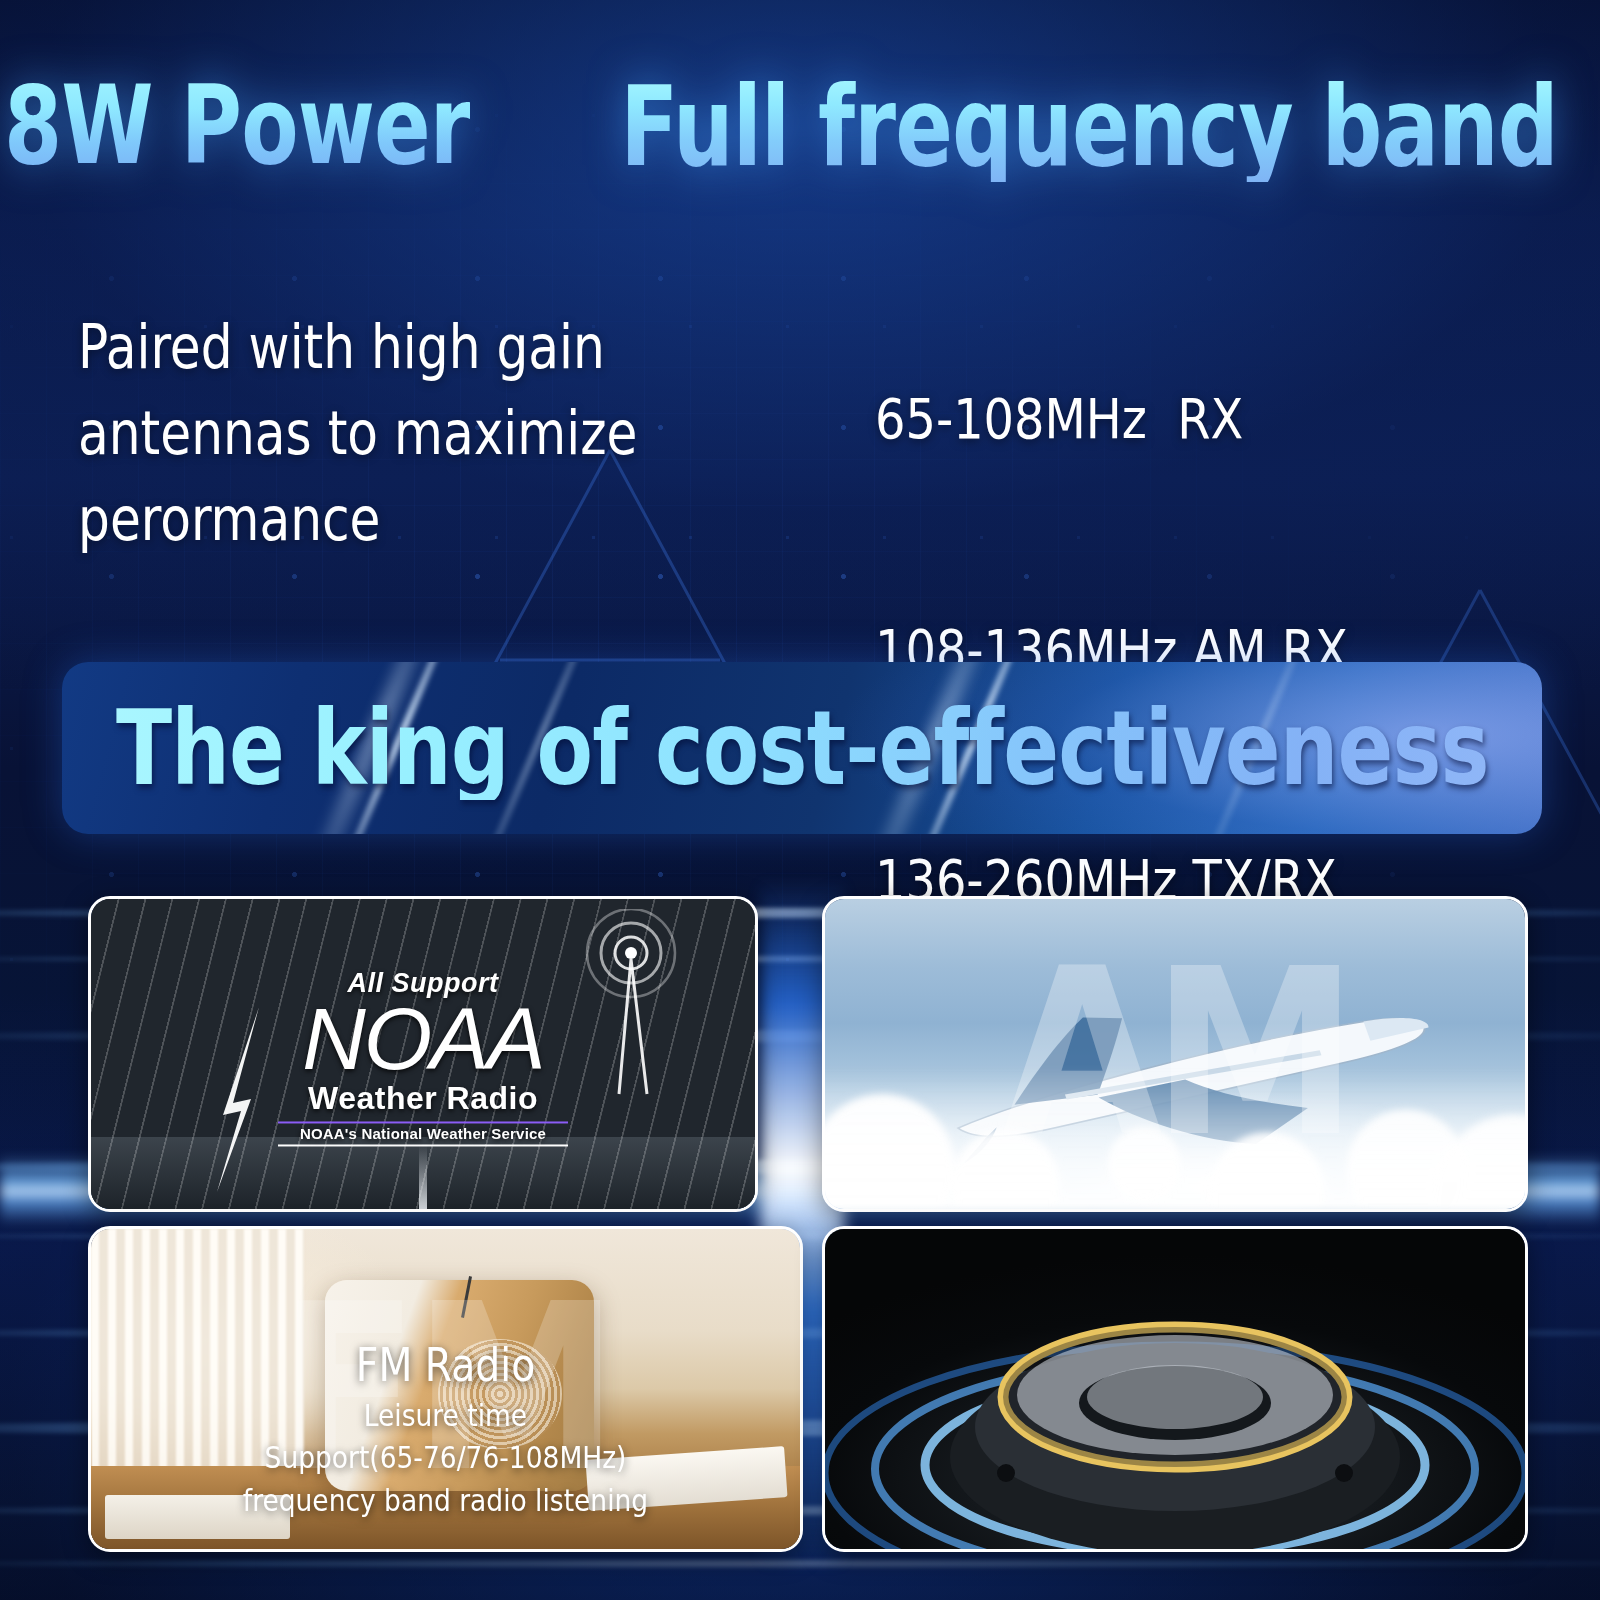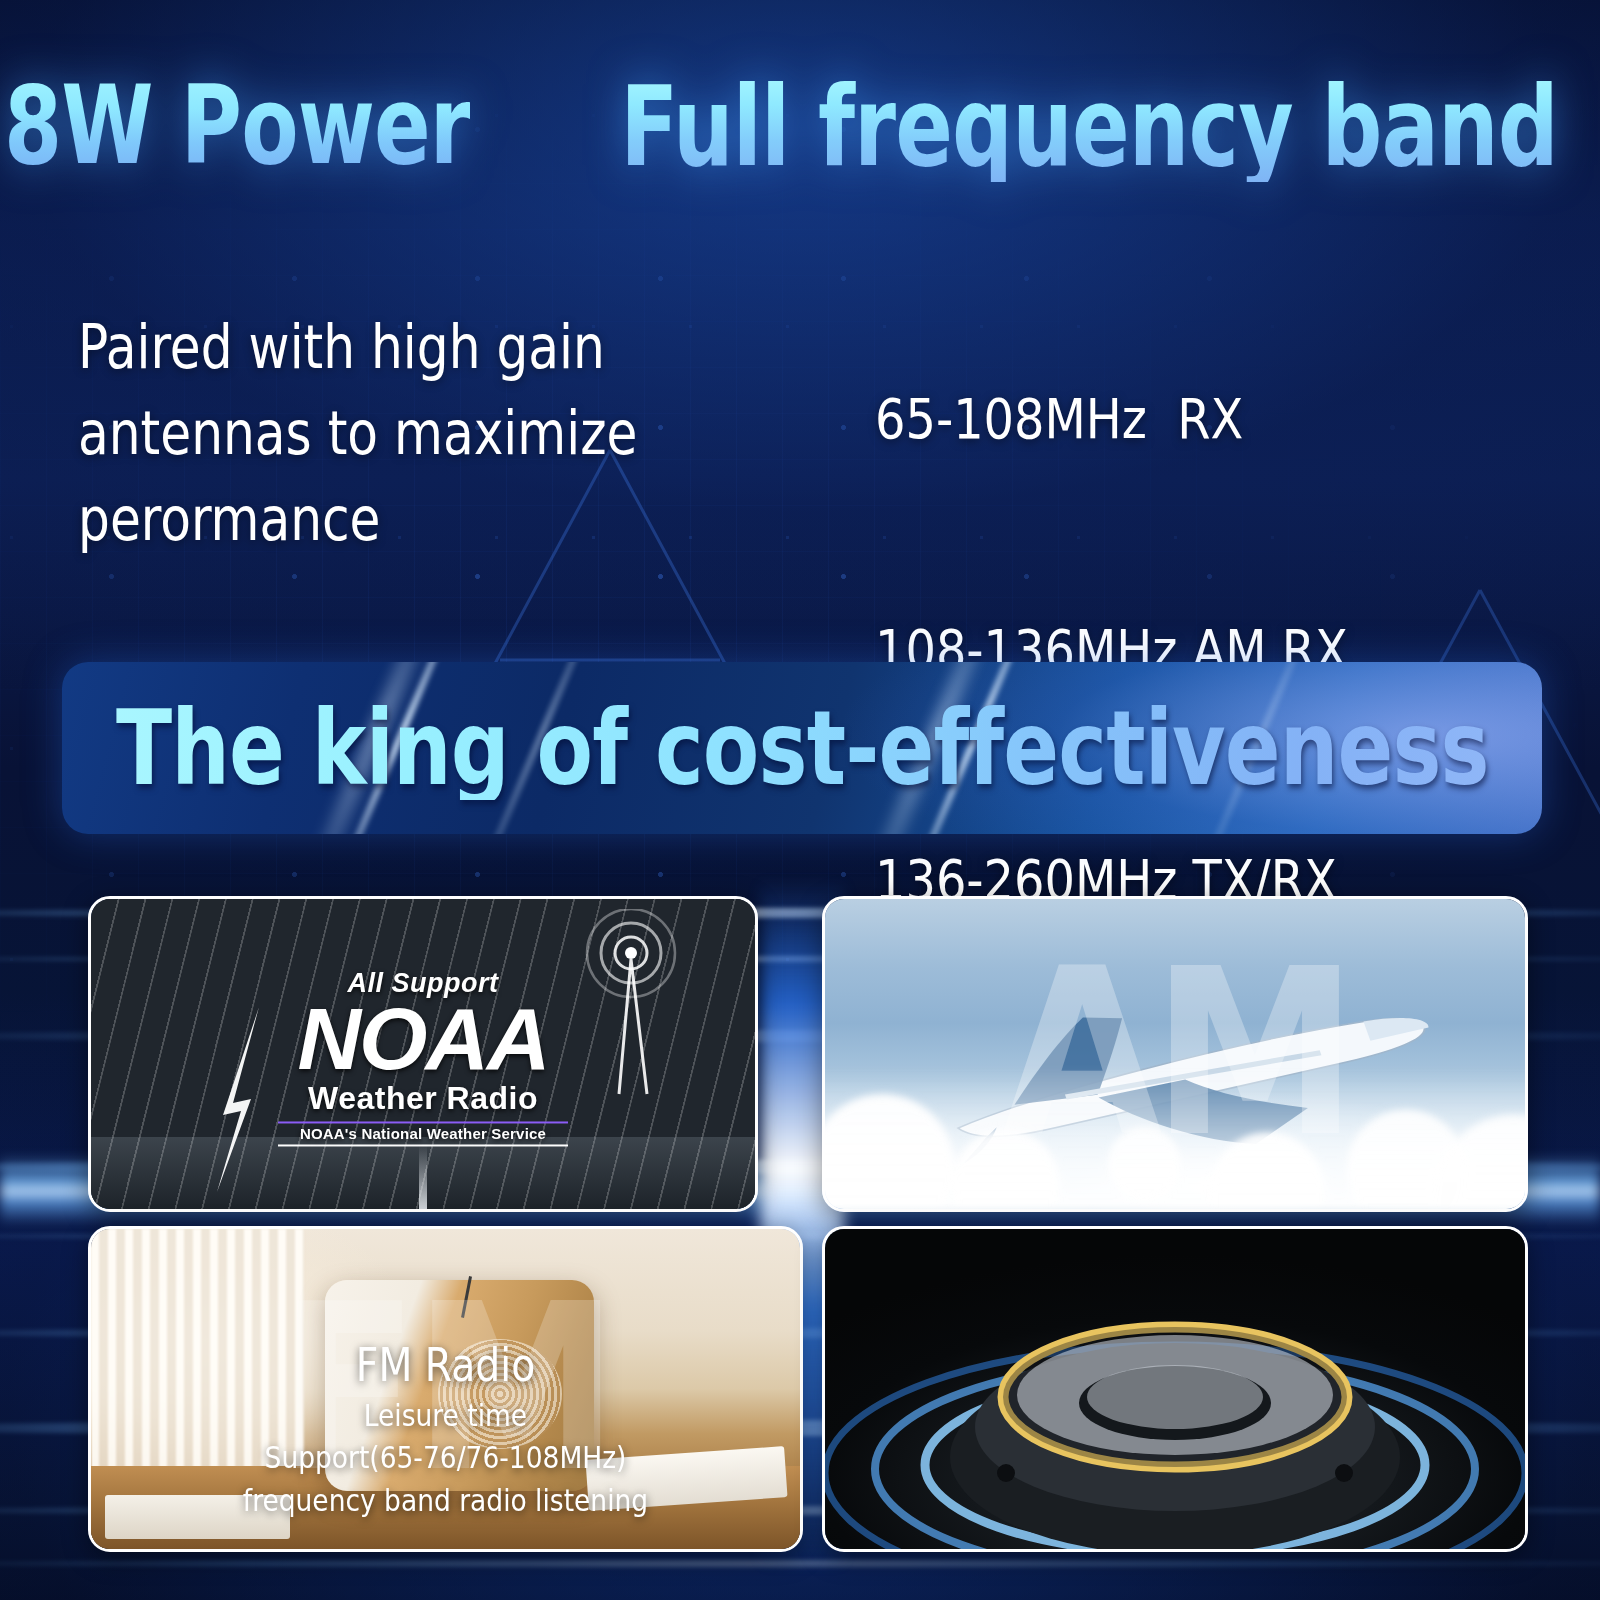--- a/index.html
+++ b/index.html
@@ -157,21 +157,21 @@
   }
   .rain{position:absolute;inset:0;opacity:.5;
     background-image:repeating-linear-gradient(104deg, rgba(255,255,255,.42) 0px, rgba(255,255,255,.42) 1.5px, rgba(255,255,255,0) 2px, rgba(255,255,255,0) 26px);
   }
   .noaa-logo{
     position:absolute;left:50%;top:50%;transform:translate(-50%,-48%);
     width:290px;text-align:center;color:#fff;
     text-shadow:0 2px 5px rgba(0,0,0,.8);
   }
   .noaa-logo .l1{font-style:italic;font-weight:700;font-size:27px;letter-spacing:.5px;}
-  .noaa-logo .l2{font-weight:700;font-size:88px;line-height:.9;letter-spacing:-2px;font-style:italic;}
+  .noaa-logo .l2{font-weight:400;font-size:88px;line-height:.9;letter-spacing:-2px;font-style:italic;}
   .noaa-logo .l3{font-weight:700;font-size:32px;letter-spacing:.5px;margin-top:2px;}
   .noaa-logo .l4{font-weight:700;font-size:15px;letter-spacing:.2px;border-top:2px solid #8b5cf6;border-bottom:2px solid #fff;padding:2px 0;margin-top:4px;}
   .tower{position:absolute;right:66px;top:10px;width:130px;height:190px;}
 
   
   .ph-avi{
     background:
       radial-gradient(65% 45% at 55% 92%, rgba(255,255,255,.92) 0%, rgba(225,238,248,.6) 30%, rgba(170,205,235,0) 68%),
       linear-gradient(180deg,#b9cfe2 0%, #9dbcd8 22%, #8fb2d2 40%, #a9c6de 58%, #d3e4f1 76%, #eaf3fa 92%, #f2f8fc 100%);
   }

